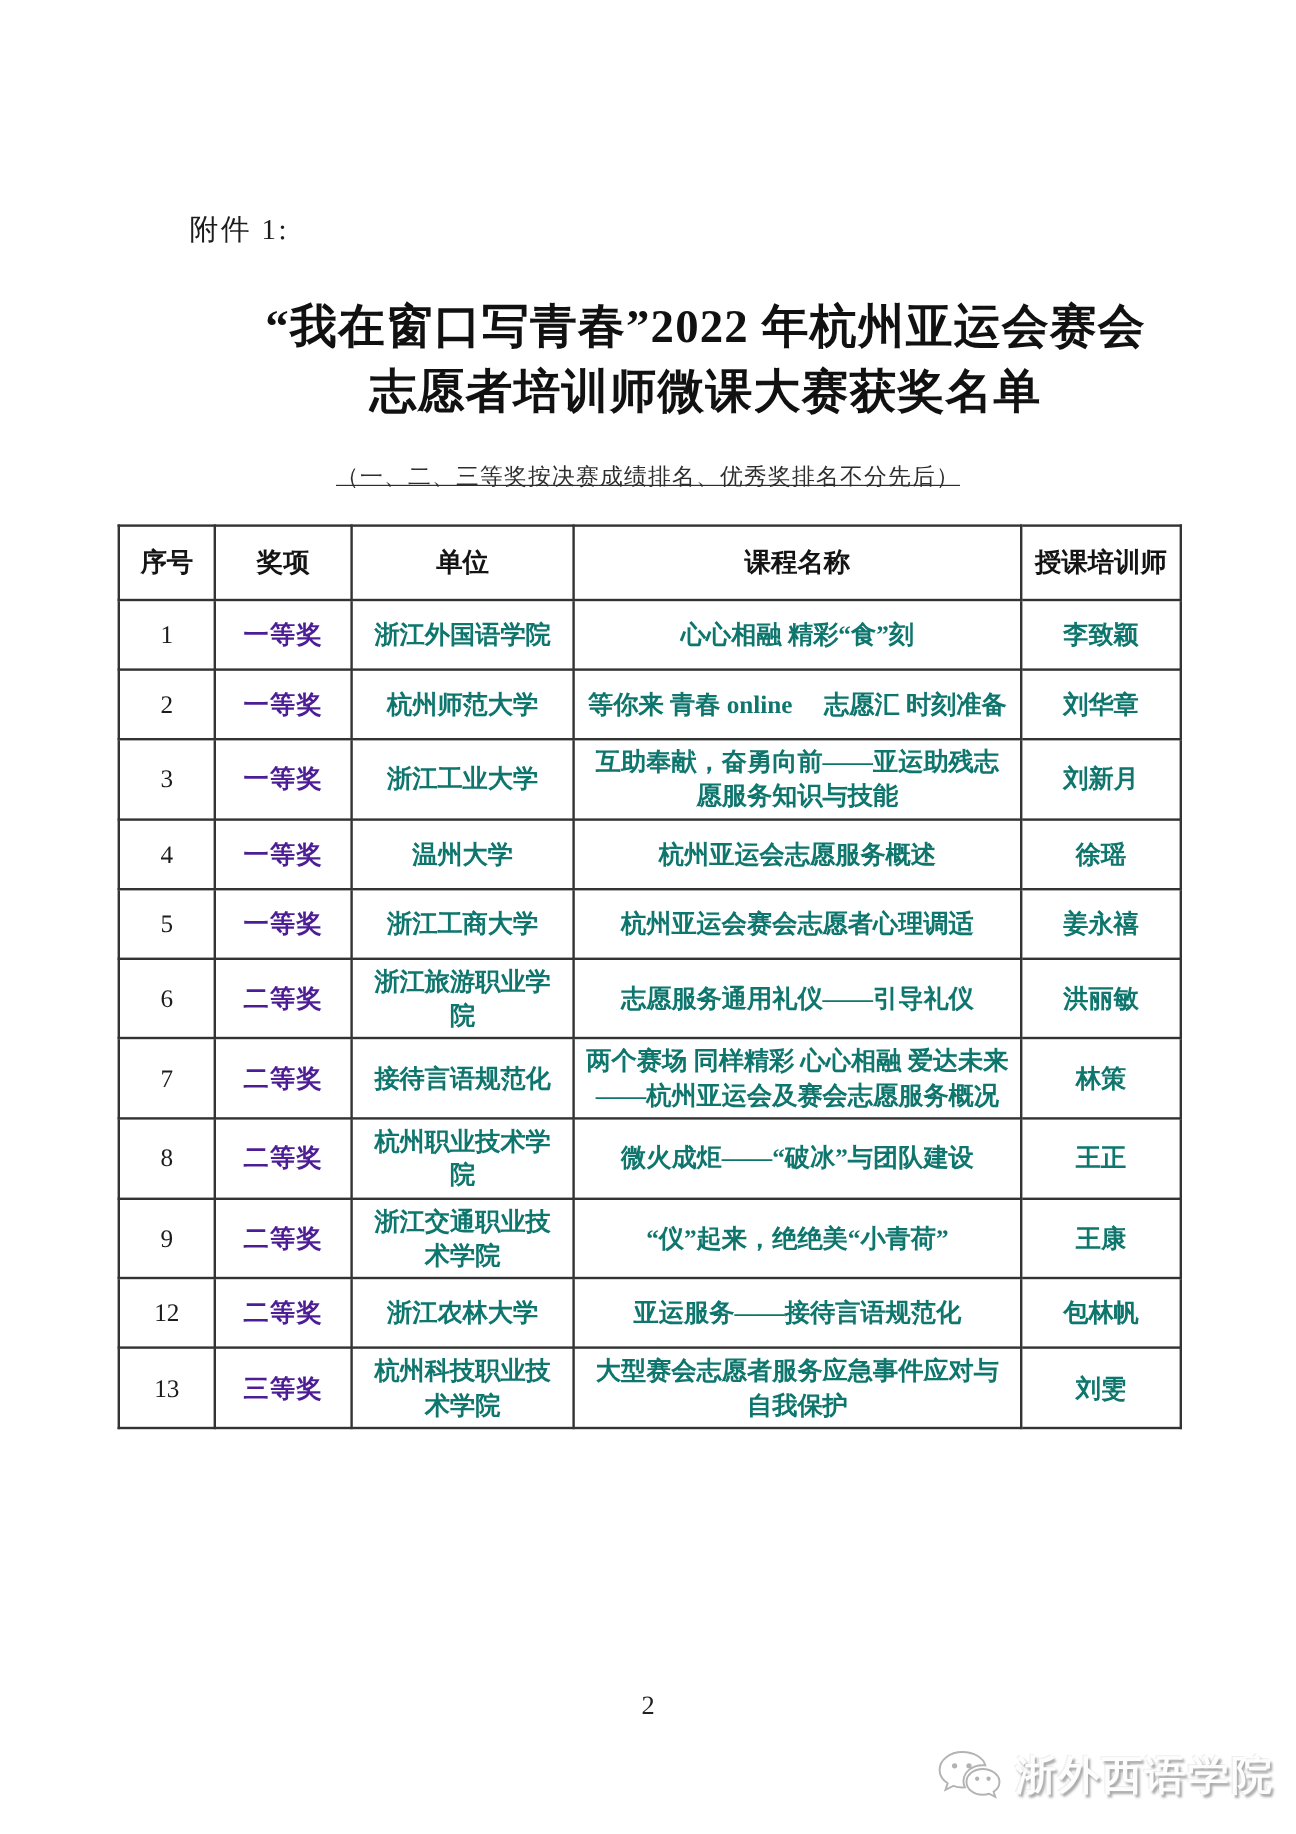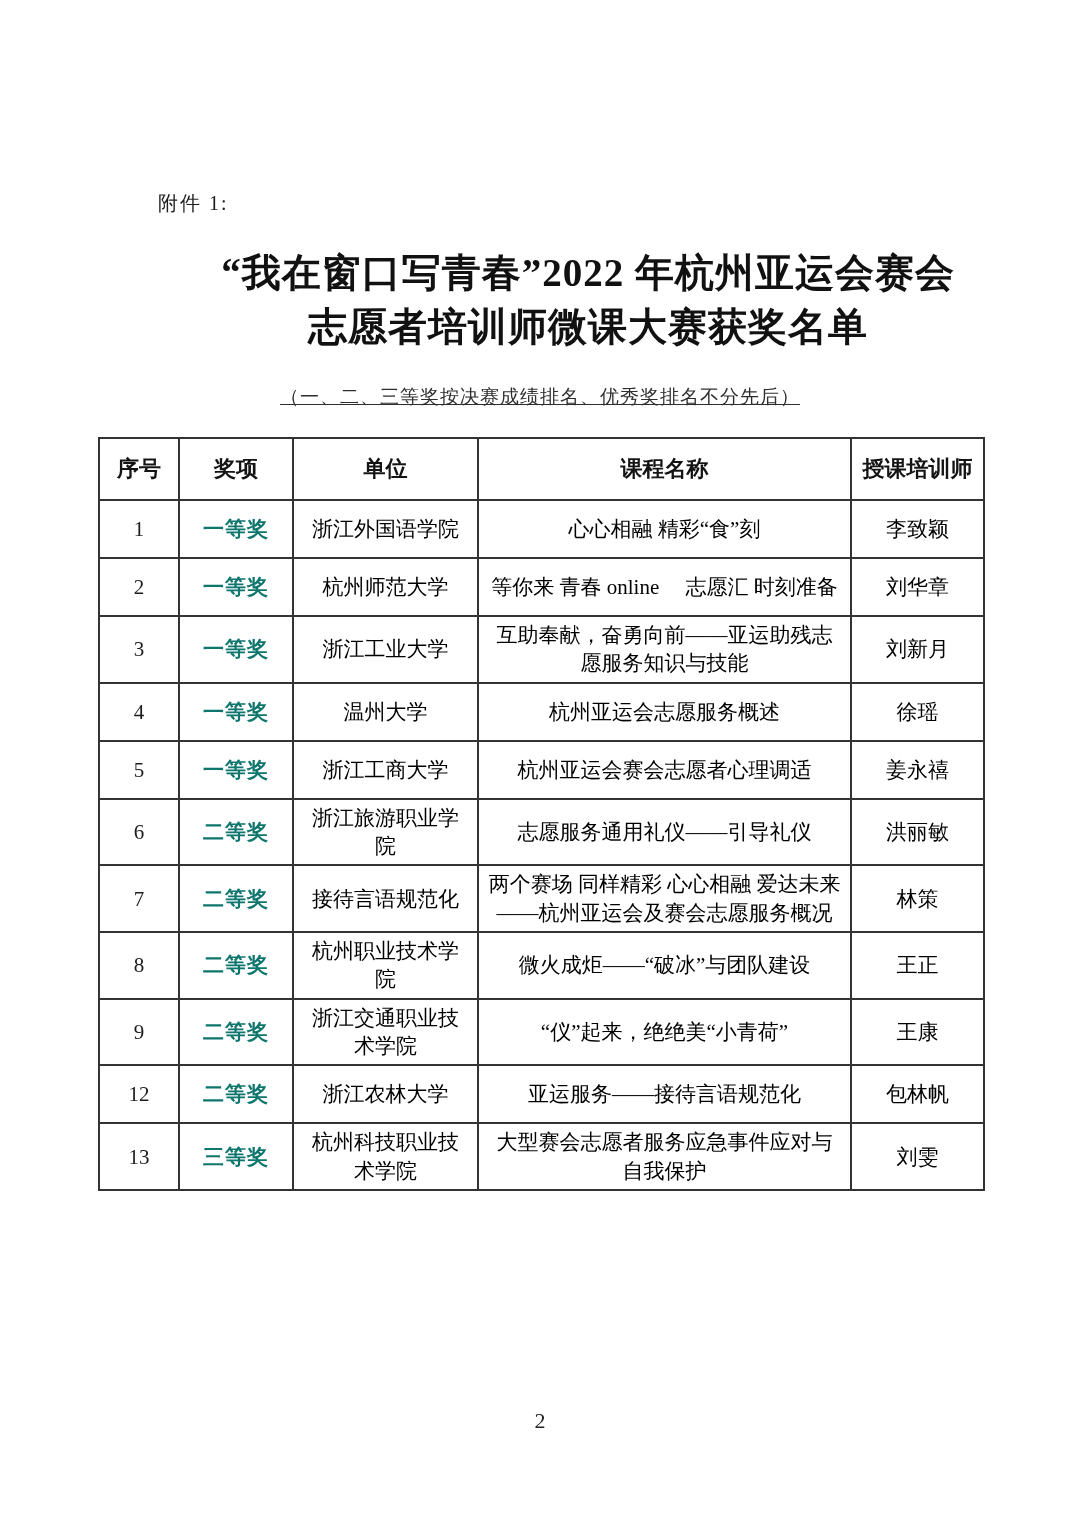--- a/index.html
+++ b/index.html
@@ -11,23 +11,23 @@
     position: relative;
     width: 1080px;
     height: 1528px;
     background: #ffffff;
     font-family: "Liberation Serif", "DejaVu Serif", serif;
     color: #1c1c1c;
     overflow: hidden;
   }
   .attachment-label {
     position: absolute;
-    top: 190px;
+    top: 175px;
     left: 158px;
-    font-size: 20px;
+    font-size: 24px;
     letter-spacing: 2px;
   }
   .doc-title {
     position: absolute;
     top: 246px;
     left: 0;
     width: 100%;
     text-align: center;
     font-size: 39px;
     font-weight: bold;
@@ -69,22 +69,22 @@
     word-break: break-all;
   }
   table.awards thead tr { height: 62px; }
   table.awards tbody tr { height: 58px; }
   table.awards th {
     font-weight: bold;
     font-size: 22px;
     color: #141414;
   }
   td.cell-no { font-size: 20px; }
-  td.cell-award { font-weight: bold; color: #0f766e; letter-spacing: 1px; border-radius: 18px; }
-  td.cell-unit, td.cell-course, td.cell-trainer { color: #000000; }
+  td.cell-award { font-weight: bold; color: #4c1d95; letter-spacing: 1px; border-radius: 18px; }
+  td.cell-unit, td.cell-course, td.cell-trainer { color: #0f766e; font-weight: bold; }
   .page-number {
     position: absolute;
     top: 1408px;
     left: 0;
     width: 100%;
     text-align: center;
     font-size: 22px;
     color: #222;
   }
   .watermark {
@@ -214,14 +214,29 @@
             <td class="cell-unit">杭州科技职业技术学院</td>
             <td class="cell-course">大型赛会志愿者服务应急事件应对与自我保护</td>
             <td class="cell-trainer">刘雯</td>
           </tr>
         </tbody>
     </table>
   </div>
 
   <div class="page-number">2</div>
 
+  <div class="watermark">
+    <svg class="wechat-icon" width="62" height="52" viewBox="0 0 62 52" aria-hidden="true">
+      <g fill="#ffffff" stroke="#b3b3b3" stroke-width="1.6">
+        <path d="M24 6 C13.5 6 5 12.6 5 20.8 C5 25.4 7.6 29.4 11.7 32.1 L9.9 37.6 L16.3 34.3 C18.6 35.1 21.2 35.6 24 35.6 C24.7 35.6 25.4 35.57 26.1 35.5 C25.3 33.9 24.9 32.2 24.9 30.4 C24.9 22.9 32.1 17 40.8 17 C41.6 17 42.4 17.05 43.1 17.15 C41.3 10.7 33.5 6 24 6 Z"></path>
+        <path d="M40.9 20.2 C33.4 20.2 27.4 25 27.4 30.9 C27.4 36.8 33.4 41.6 40.9 41.6 C42.8 41.6 44.6 41.3 46.2 40.8 L51.4 43.4 L50 39.1 C53 37.1 54.9 34.2 54.9 30.9 C54.9 25 48.4 20.2 40.9 20.2 Z"></path>
+      </g>
+      <g fill="#b3b3b3" stroke="none">
+        <circle cx="17.5" cy="17.5" r="2.2"></circle>
+        <circle cx="29.5" cy="17.5" r="2.2"></circle>
+        <circle cx="36.3" cy="28.3" r="1.8"></circle>
+        <circle cx="45.8" cy="28.3" r="1.8"></circle>
+      </g>
+    </svg>
+    <span class="watermark-text">浙外西语学院</span>
+  </div>
 
 </div>
 
 </body></html>

